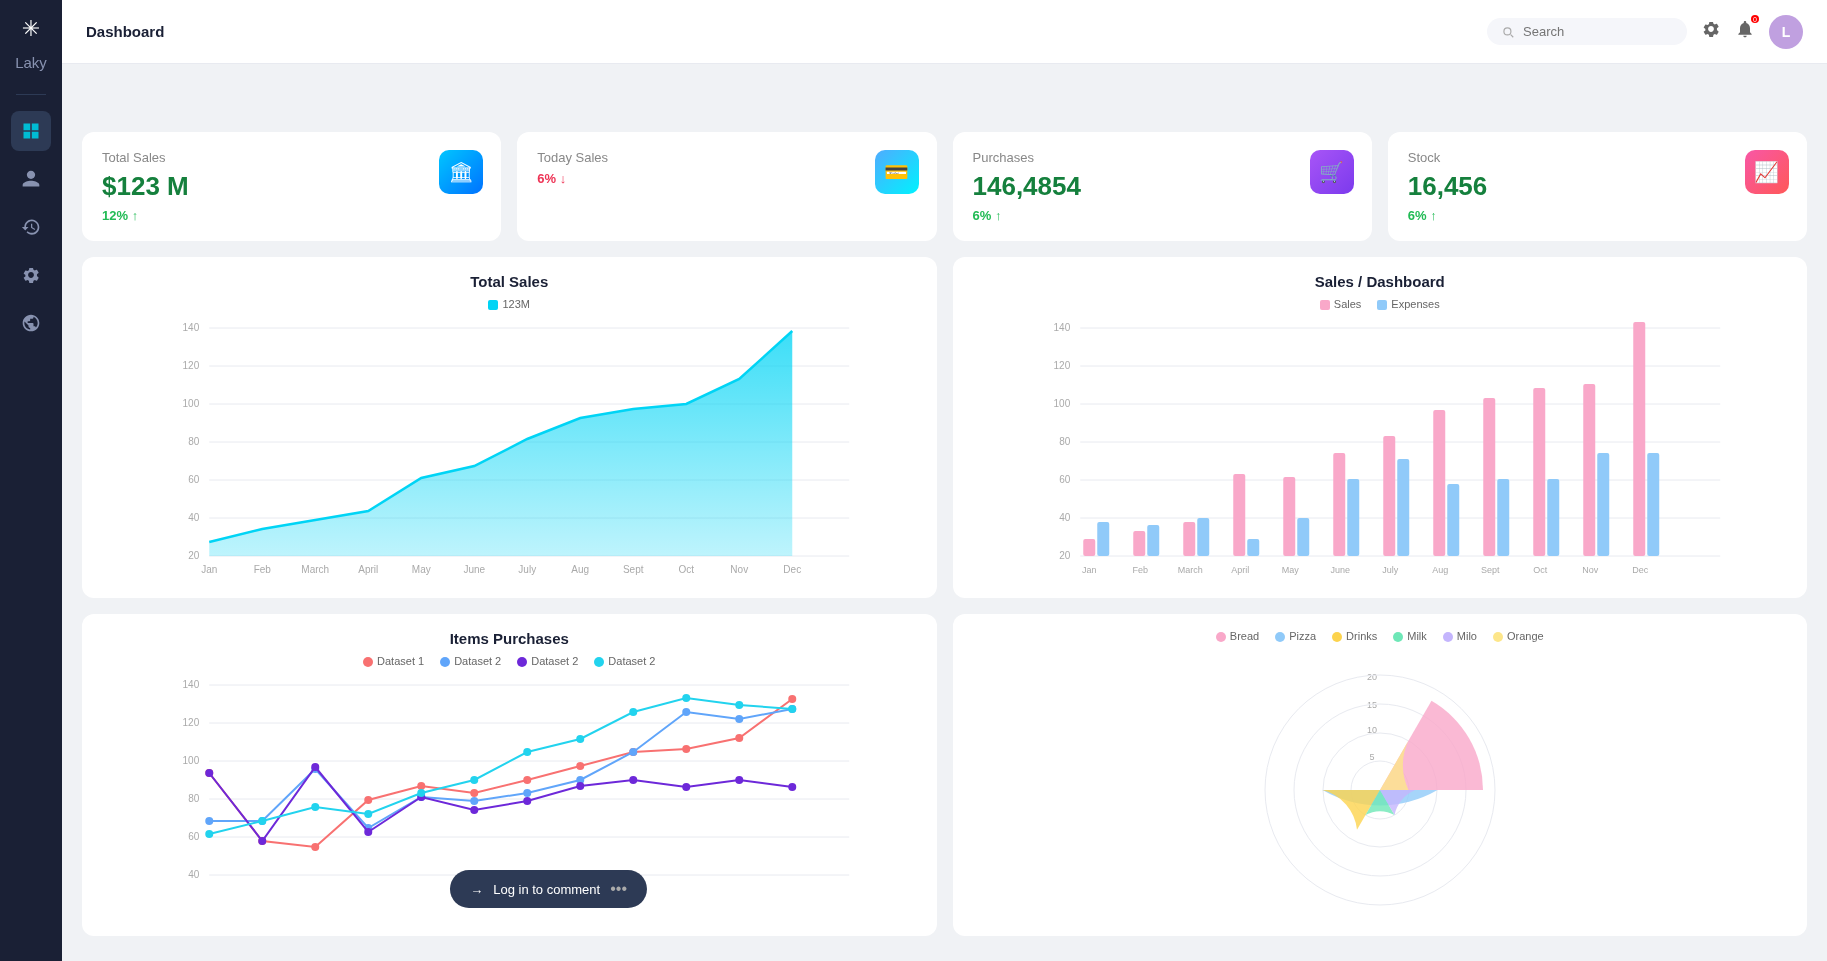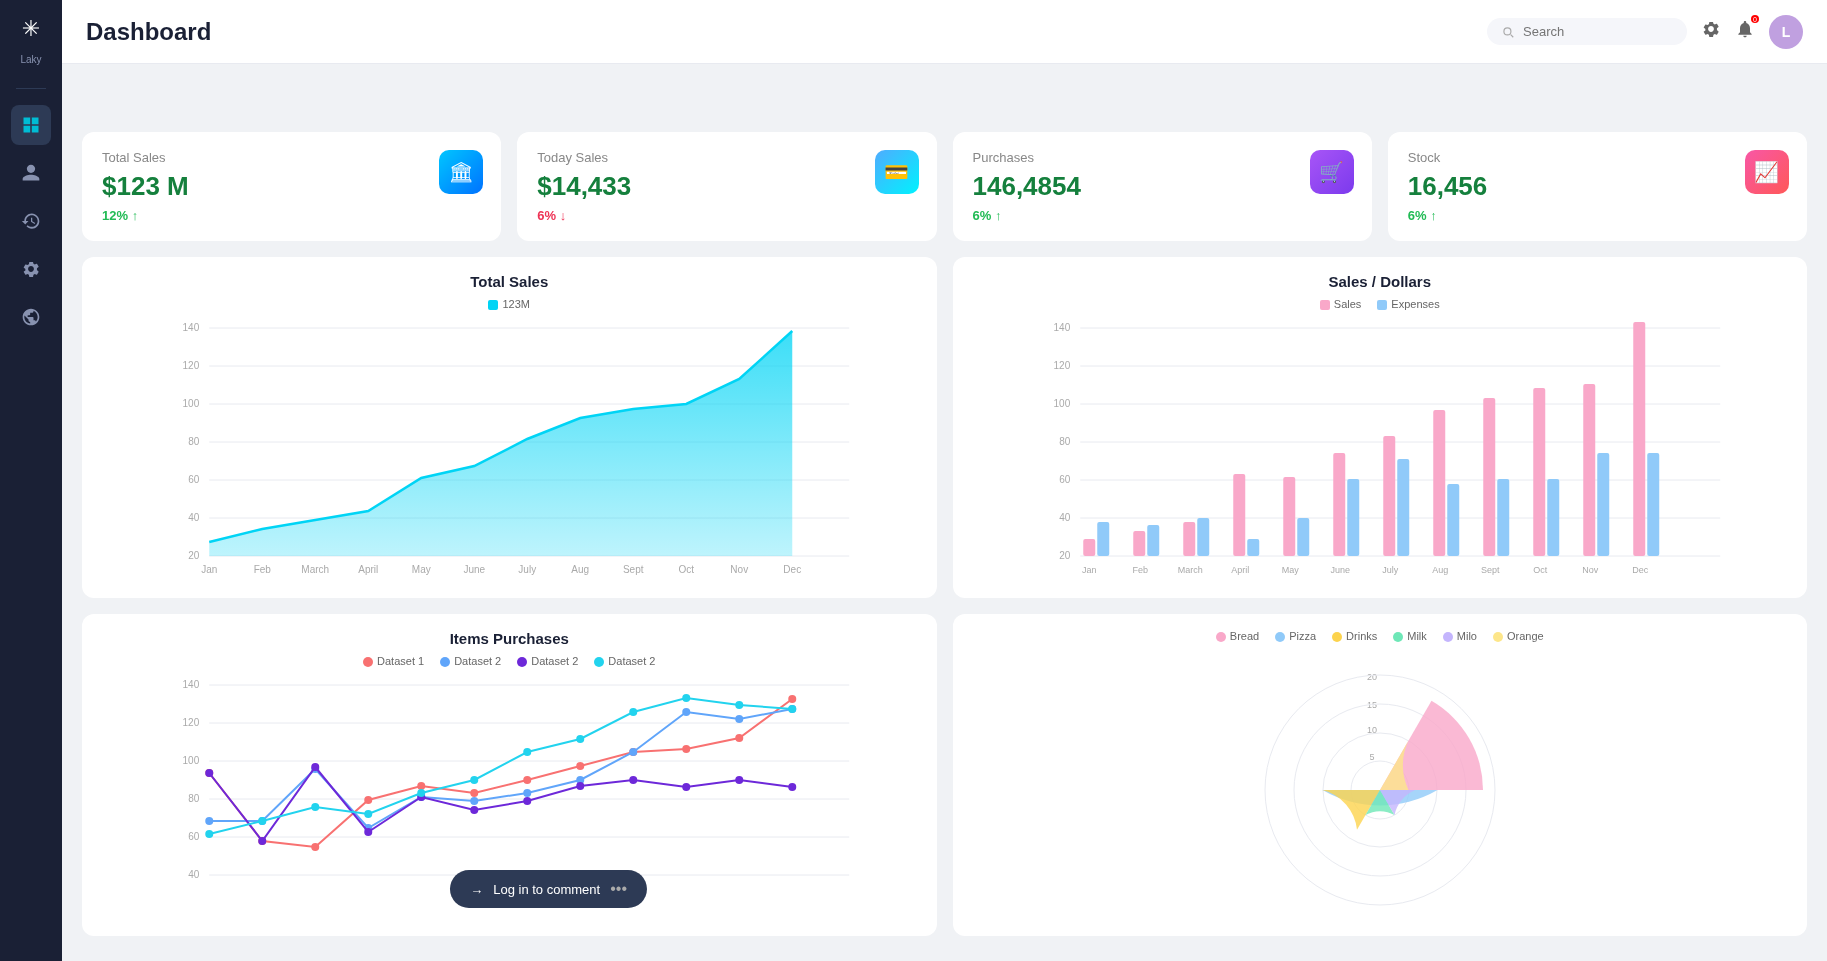--- a/index.html
+++ b/index.html
@@ -16,21 +16,21 @@
       gap: 8px;
       flex-shrink: 0;
     }
     .sidebar-logo {
       color: white;
       font-size: 22px;
       margin-bottom: 4px;
     }
     .sidebar-user-name {
       color: #8892b0;
-      font-size: 10px;
+      font-size: 15px;
       margin-bottom: 15px;
     }
     .sidebar-divider {
       width: 30px;
       height: 1px;
       background: #2d3a55;
       margin-bottom: 8px;
     }
     .sidebar-icon {
       width: 40px;
@@ -61,21 +61,21 @@
       background: white;
       padding: 0 24px;
       height: 64px;
       display: flex;
       align-items: center;
       justify-content: space-between;
       border-bottom: 1px solid #e8eaf0;
       flex-shrink: 0;
     }
     .header-title {
-      font-size: 24px;
+      font-size: 15px;
       font-weight: 600;
       color: #1a2035;
     }
     .header-right {
       display: flex;
       align-items: center;
       gap: 14px;
     }
     .search-box {
       display: flex;
@@ -312,21 +312,20 @@
 
     <div class="stat-cards">
       <div class="stat-card">
         <div class="stat-label">Total Sales</div>
         <div class="stat-value">$123 M</div>
         <div class="stat-change up">12% ↑</div>
         <div class="stat-icon icon-blue">🏛</div>
       </div>
       <div class="stat-card">
         <div class="stat-label">Today Sales</div>
-        <div class="stat-value">$14,433</div>
         <div class="stat-change down">6% ↓</div>
         <div class="stat-icon icon-teal">💳</div>
       </div>
       <div class="stat-card">
         <div class="stat-label">Purchases</div>
         <div class="stat-value">146,4854</div>
         <div class="stat-change up">6% ↑</div>
         <div class="stat-icon icon-purple">🛒</div>
       </div>
       <div class="stat-card">
@@ -381,21 +380,21 @@
           <text x="368" y="255" text-anchor="middle" font-size="10" fill="#aaa">July</text>
           <text x="421" y="255" text-anchor="middle" font-size="10" fill="#aaa">Aug</text>
           <text x="474" y="255" text-anchor="middle" font-size="10" fill="#aaa">Sept</text>
           <text x="527" y="255" text-anchor="middle" font-size="10" fill="#aaa">Oct</text>
           <text x="580" y="255" text-anchor="middle" font-size="10" fill="#aaa">Nov</text>
           <text x="633" y="255" text-anchor="middle" font-size="10" fill="#aaa">Dec</text>
         </svg>
       </div>
 
       <div class="chart-card">
-        <div class="chart-title">Sales / Dollars</div>
+        <div class="chart-title">Sales / Dashboard</div>
         <div class="chart-legend">
           <span><span class="legend-dot" style="background:#f9a8c9"></span><span>Sales</span></span>
           <span><span class="legend-dot" style="background:#90caf9"></span><span>Expenses</span></span>
         </div>
         <svg width="100%" height="260" viewBox="0 0 700 260">
 
           <line x1="50" y1="10" x2="690" y2="10" stroke="#e8eaf0" stroke-width="1"></line>
           <line x1="50" y1="48" x2="690" y2="48" stroke="#e8eaf0" stroke-width="1"></line>
           <line x1="50" y1="86" x2="690" y2="86" stroke="#e8eaf0" stroke-width="1"></line>
           <line x1="50" y1="124" x2="690" y2="124" stroke="#e8eaf0" stroke-width="1"></line>

